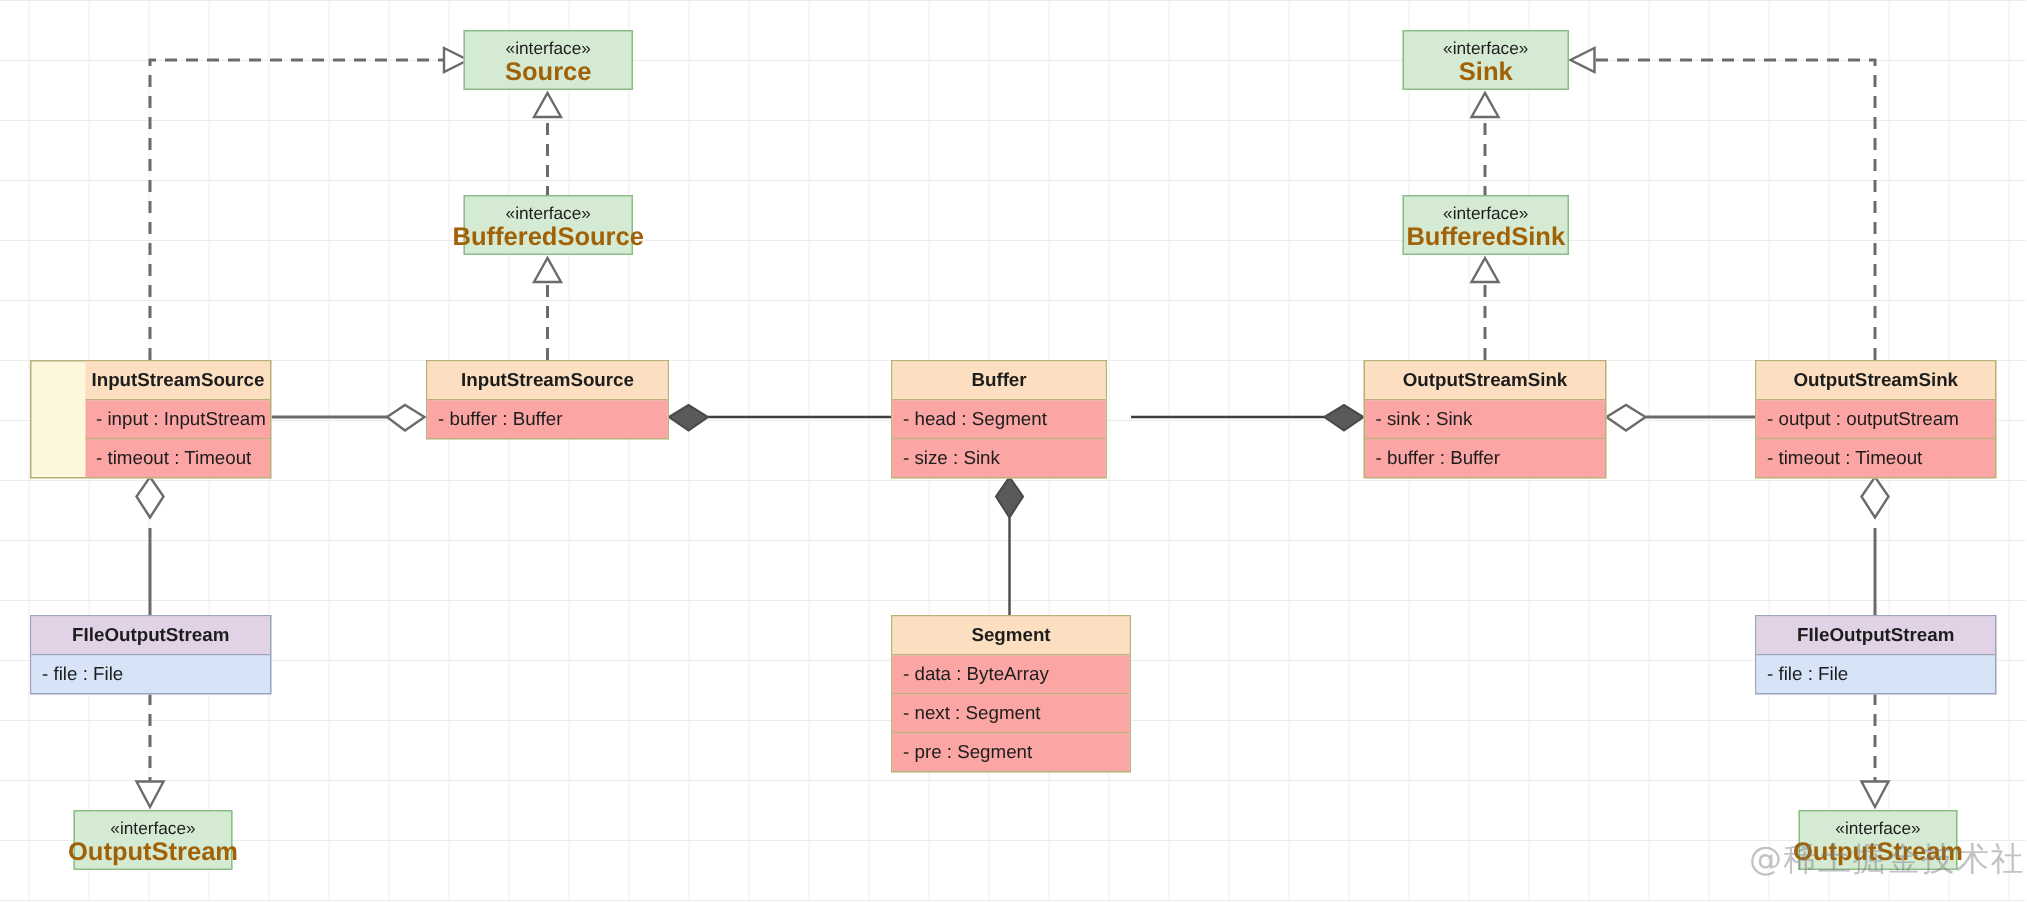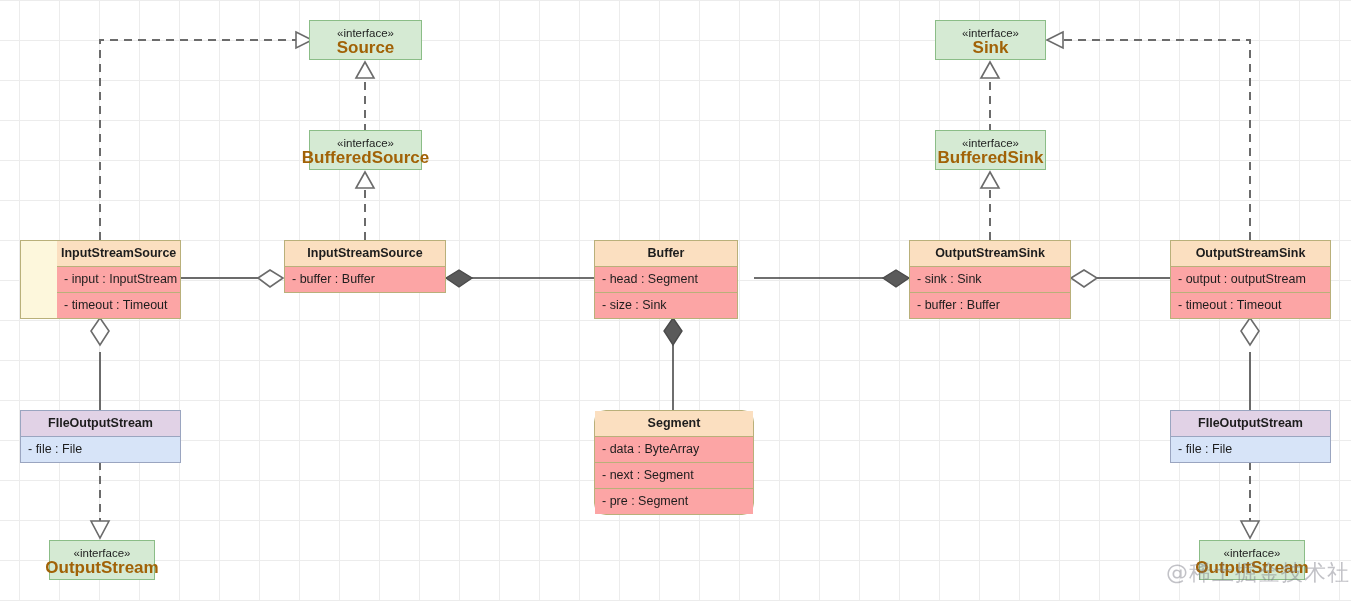--- a/index.html
+++ b/index.html
@@ -247,21 +247,21 @@
     <div class="attr">- sink : Sink</div>
     <div class="attr last">- buffer : Buffer</div>
   </div>
 
   <div class="node" style="left:1170px; top:240px; width:161px;">
     <div class="title">OutputStreamSink</div>
     <div class="attr">- output : outputStream</div>
     <div class="attr last">- timeout : Timeout</div>
   </div>
 
-  <div class="node" style="left:594px; top:410px; width:160px;border-radius:12px;">
+  <div class="node" style="left:594px; top:410px; width:160px;">
     <div class="title">Segment</div>
     <div class="attr">- data : ByteArray</div>
     <div class="attr">- next : Segment</div>
     <div class="attr last">- pre : Segment</div>
   </div>
 
   <div class="node fos" style="left:20px; top:410px; width:161px;">
     <div class="title">FIleOutputStream</div>
     <div class="attr last">- file : File</div>
   </div>

